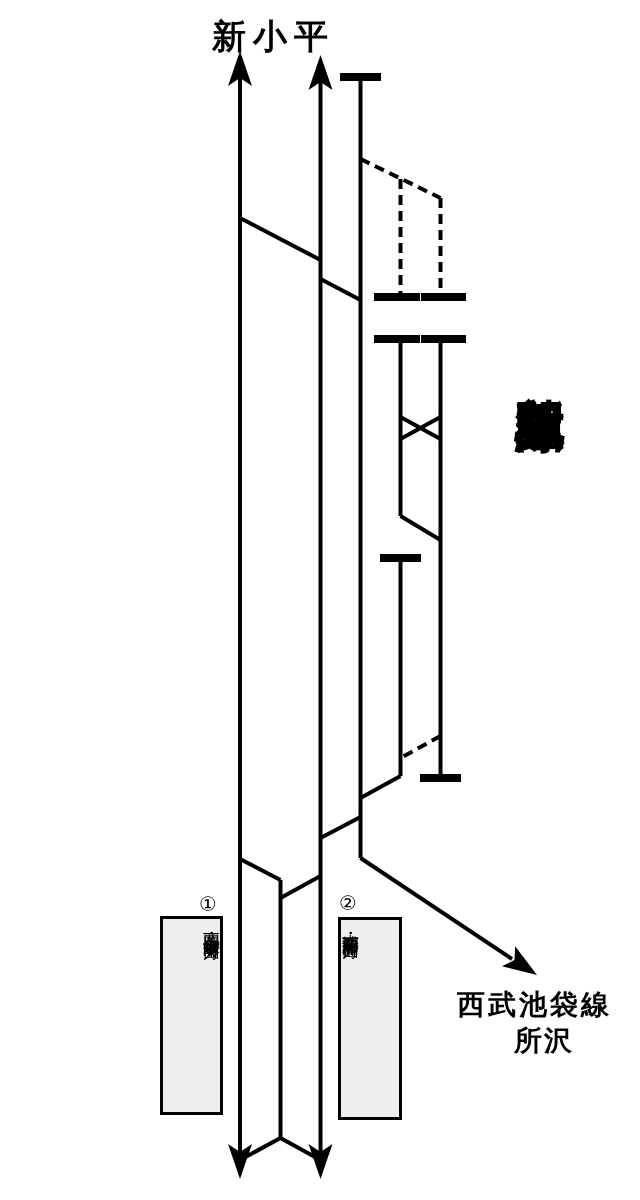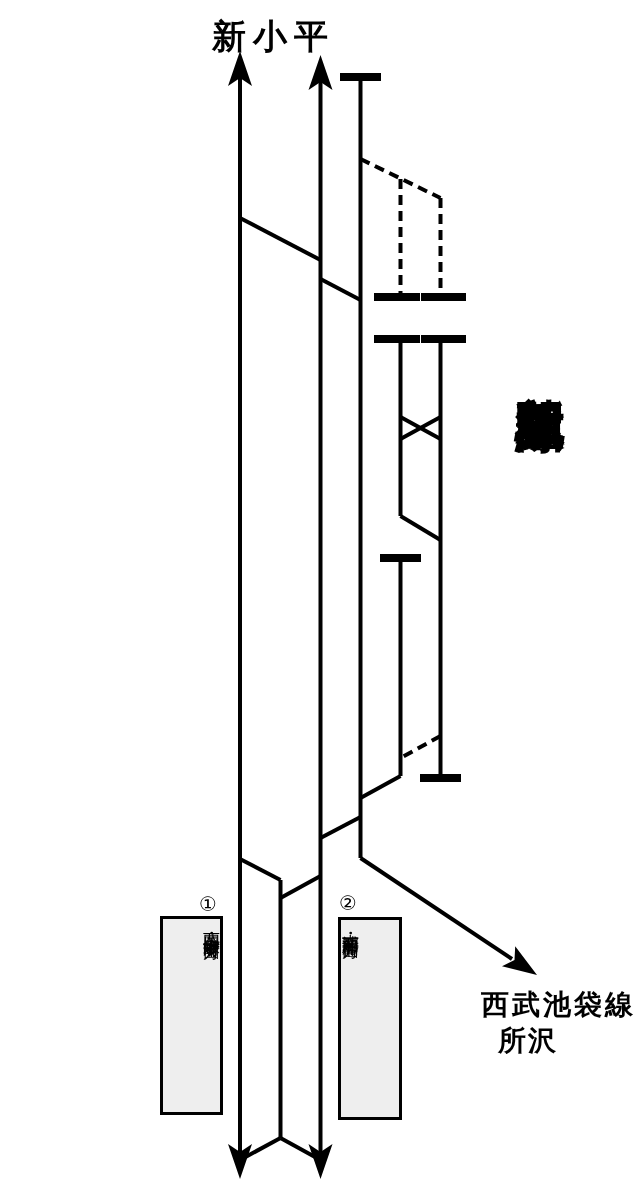--- a/index.html
+++ b/index.html
@@ -23,22 +23,22 @@
   .td { fill: none; stroke: var(--line); stroke-width: 4; stroke-dasharray: 10 6; }
   .f  { fill: var(--line); stroke: none; }
 
   .label { position: absolute; white-space: nowrap; line-height: 1; }
   .bold  { font-weight: bold; }
   .vtext { writing-mode: vertical-rl; text-orientation: upright; }
 
   .top-station    { left: 212px; top: 1px;    font-size: 34px; letter-spacing: 7px; }
   .bottom-station { left: 218px; top: 1160px; font-size: 37px; letter-spacing: 4px; }
   .diagram-title  { left: 516px; top: 339px;  font-size: 49px; letter-spacing: 2px; }
-  .seibu-line     { left: 481px; top: 973px;  font-size: 28px; letter-spacing: 3px; }
-  .seibu-station  { left: 498px; top: 1009px; font-size: 28px; letter-spacing: 2px; }
+  .seibu-line     { left: 457px; top: 973px;  font-size: 28px; letter-spacing: 3px; }
+  .seibu-station  { left: 514px; top: 1009px; font-size: 28px; letter-spacing: 2px; }
 
   .platform {
     position: absolute;
     background: var(--platform-fill);
     border: 3px solid var(--line);
     box-sizing: border-box;
   }
   .platform-1 { left: 160px; top: 898px; width: 63px; height: 199px; }
   .platform-2 { left: 338px; top: 899px; width: 64px; height: 203px; }
   .platform-dest {

